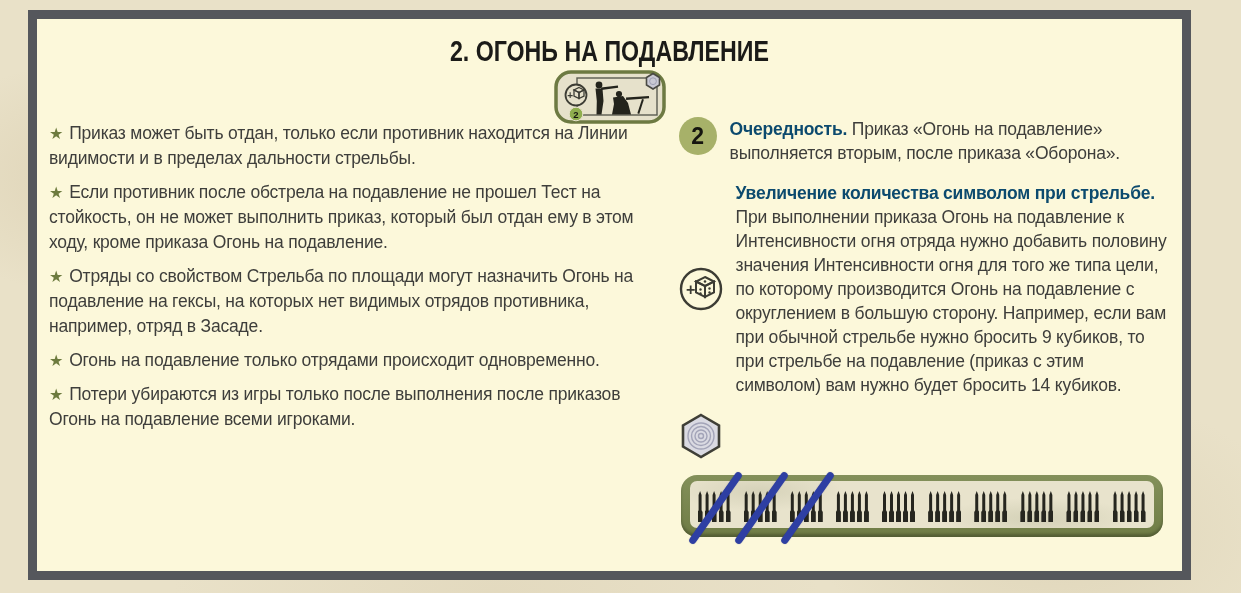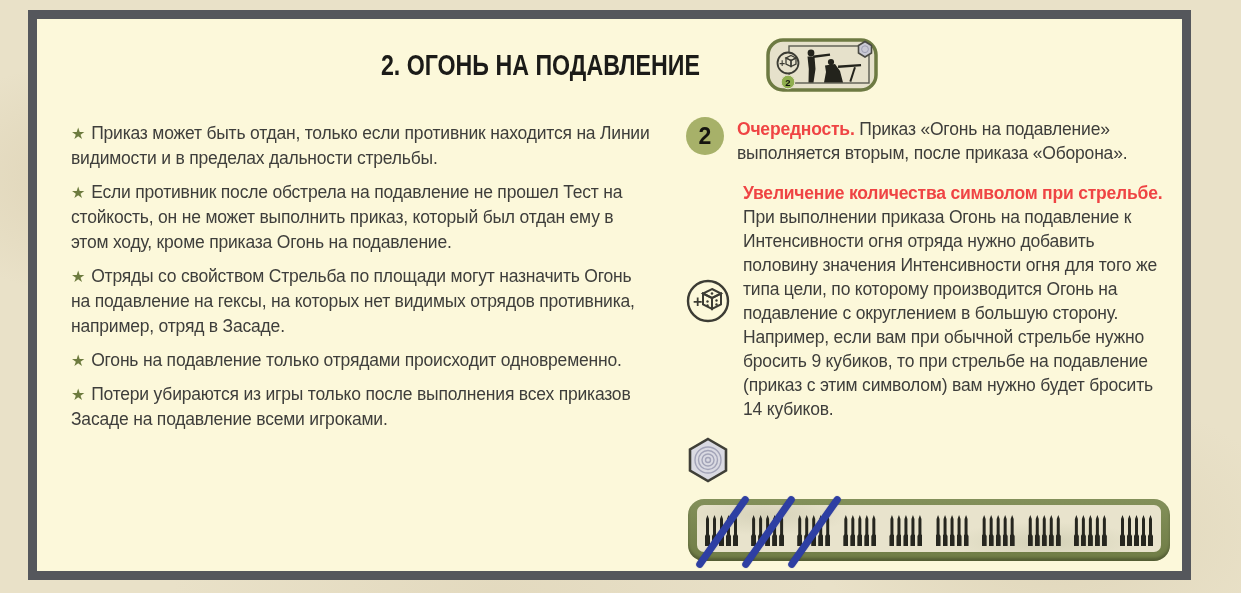--- a/index.html
+++ b/index.html
@@ -12,43 +12,43 @@
       radial-gradient(ellipse 500px 300px at 40% 100%, rgba(200,185,150,.18), transparent 65%),
       #e9e1c8;
     position:relative;
   }
   .panel {
     position:absolute; left:28px; top:10px; width:1163px; height:570px;
     background:#fcf8da; border:9px solid #55575c;
   }
   
   .title-row {
-    display:flex; justify-content:center; align-items:center;
-    gap:26px; margin-top:16px; height:60px;
+    display:flex; align-items:center;
+    gap:2px; margin-top:16px; height:60px;flex-direction:column;
   }
   .page-title {
     font-size:29px; font-weight:900; color:#1b1b18; letter-spacing:0px;
     transform:scaleX(.80); transform-origin:center; white-space:nowrap;
     display:inline-block;
   }
   .order-card { width:112px; height:54px; flex:0 0 auto; }
   
-  .columns { display:flex; padding:20px 12px 0 12px;margin-left:22px; }
+  .columns { display:flex; padding:20px 12px 0 12px; }
   .left-col { width:608px; padding-top:6px; }
   .left-col p {
     font-size:17.5px; line-height:25px; color:#3e3e3b;
     letter-spacing:-0.2px; margin-bottom:9px;
   }
   .star { color:#6d7b3e; font-size:16px; margin-right:6px; }
   .right-col { width:500px; margin-left:32px; padding-top:2px; }
   .r-item { display:flex; gap:13px; margin-bottom:16px; }
   .r-item .txt {
     font-size:17.5px; line-height:24px; color:#3e3e3b; letter-spacing:-0.2px;
   }
-  .r-item .lead { font-weight:bold; color:#ef4444; }
+  .r-item .lead { font-weight:bold; color:#0c4a6e; }
   .num-badge {
     width:38px; height:38px; border-radius:50%; background:#a7b169;
     color:#15150f; font-weight:900; font-size:23px;
     display:flex; align-items:center; justify-content:center; flex:0 0 auto;
   }
   .icon-col { width:44px; flex:0 0 auto; display:flex; justify-content:center; }
   .v-center { align-items:center; }
   
   .ammo-strip {
     margin-top:12px; margin-left:2px;
@@ -116,21 +116,21 @@
     </div>
   </div>
 
   <div class="columns">
 
     <div class="left-col">
       <p><span class="star">★</span><span>Приказ может быть отдан, только если противник находится на Линии видимости и в пределах дальности стрельбы.</span></p>
       <p><span class="star">★</span><span>Если противник после обстрела на подавление не прошел Тест на стойкость, он не может выполнить приказ, который был отдан ему в этом ходу, кроме приказа Огонь на подавление.</span></p>
       <p><span class="star">★</span><span>Отряды со свойством Стрельба по площади могут назначить Огонь на подавление на гексы, на которых нет видимых отрядов противника, например, отряд в Засаде.</span></p>
       <p><span class="star">★</span><span>Огонь на подавление только отрядами происходит одновременно.</span></p>
-      <p><span class="star">★</span><span>Потери убираются из игры только после выполнения всех приказов Засаде на подавление всеми игроками.</span></p>
+      <p><span class="star">★</span><span>Потери убираются из игры только после выполнения после приказов Огонь на подавление всеми игроками.</span></p>
     </div>
 
     <div class="right-col">
 
       <div class="r-item">
         <div class="num-badge">2</div>
         <div class="txt">
           <span class="lead">Очередность.</span>
           <span>Приказ «Огонь на подавление» выполняется вторым, после приказа «Оборона».</span>
         </div>

